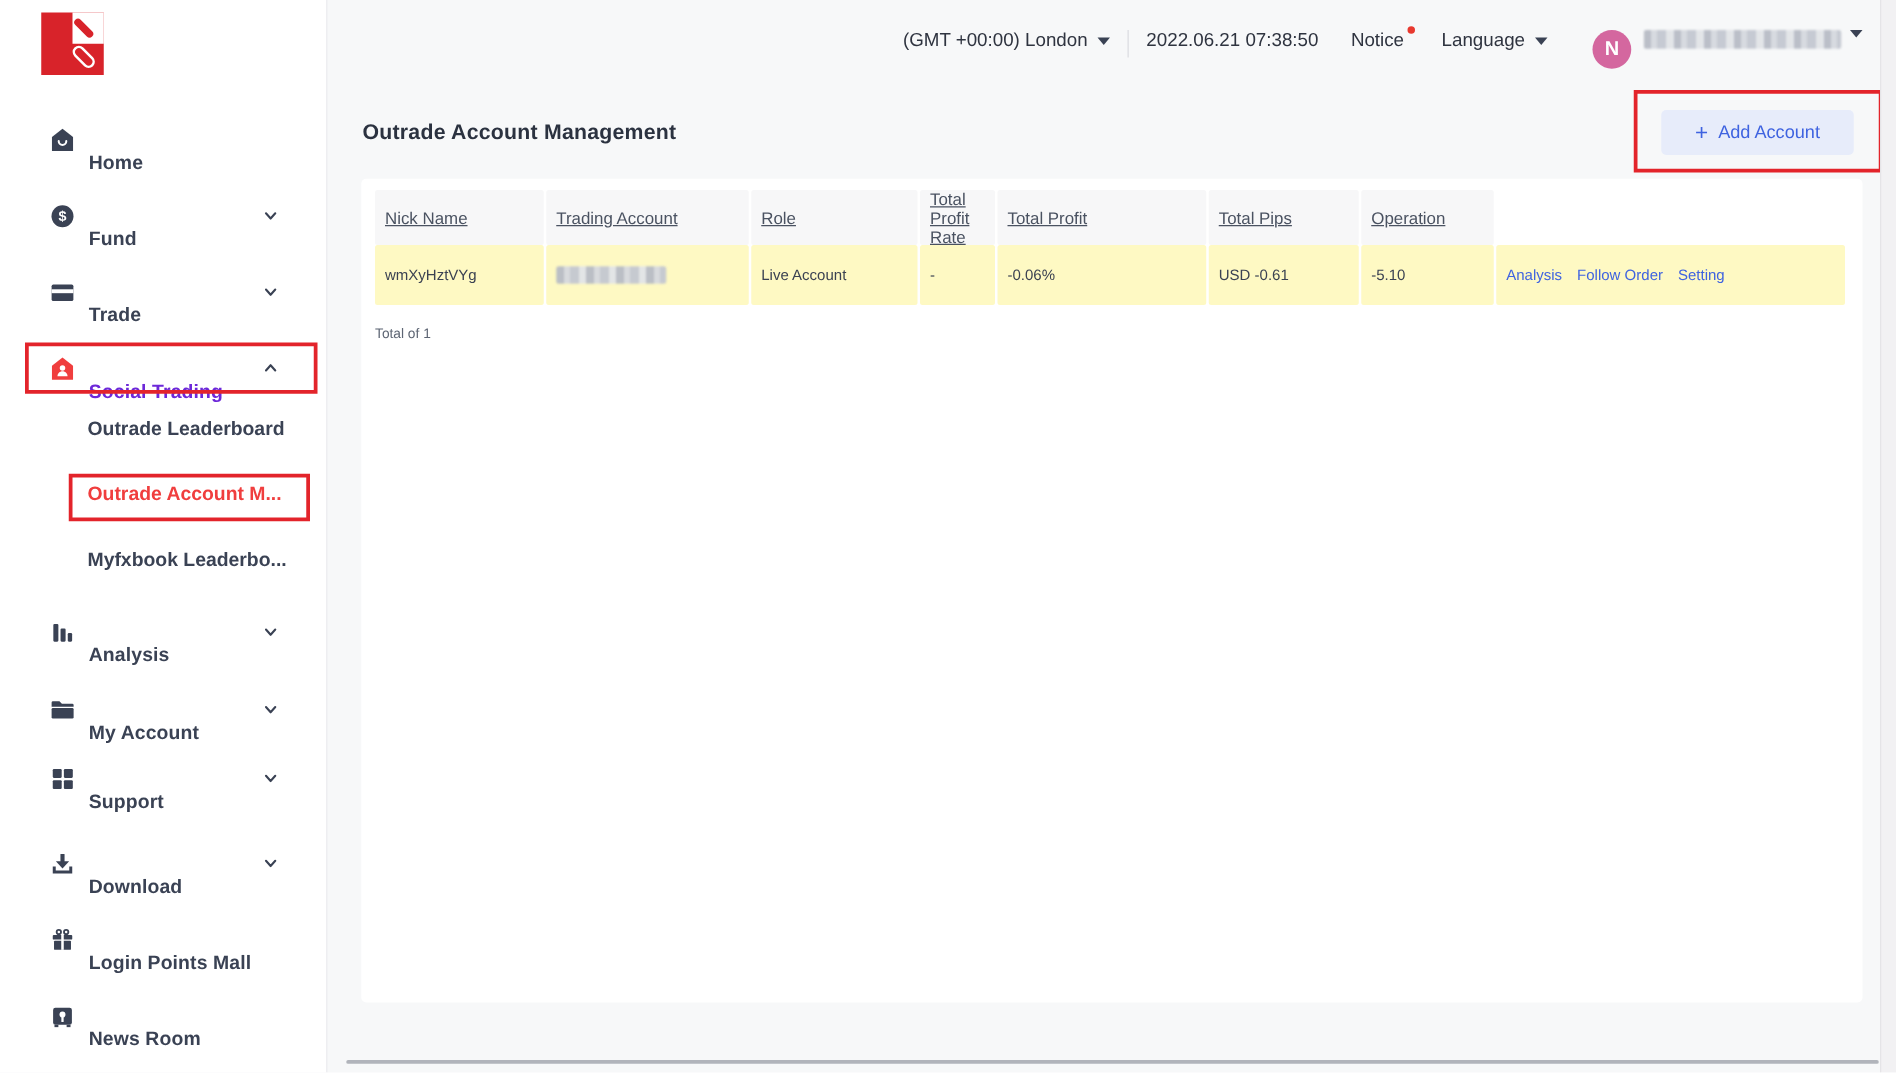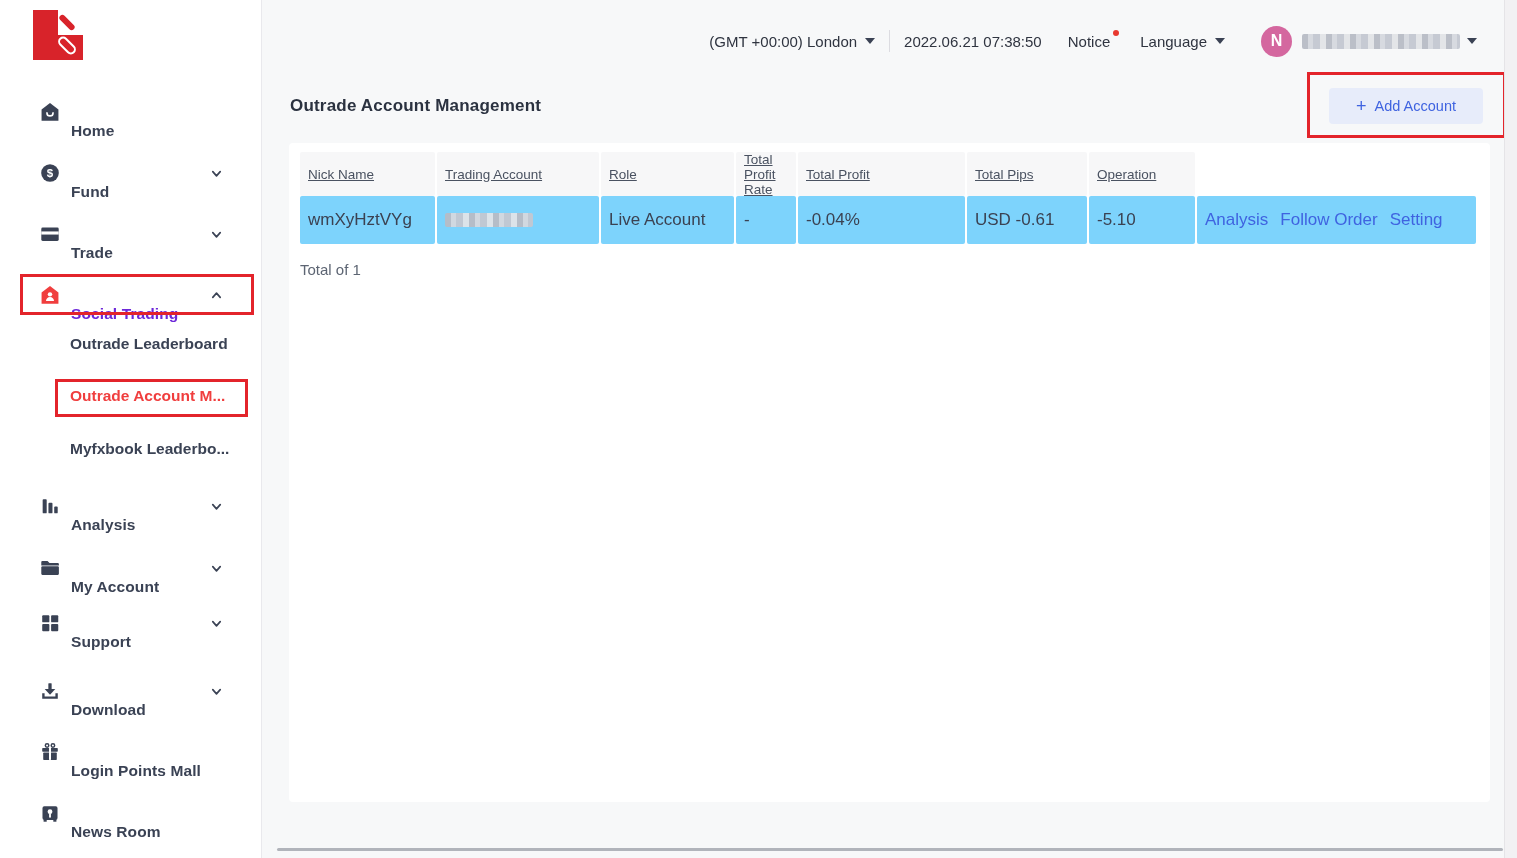--- a/index.html
+++ b/index.html
@@ -38,22 +38,22 @@
   }
   .sub-label { font-size:15.5px; font-weight:700; color:#3a4254; }
   .sub-item.red .sub-label { color:#f03e3e; }
   
   .annot { position:absolute; border:3px solid #e3242b; pointer-events:none; }
   .annot-social { left:20px; top:274px; width:234px; height:41px; }
   .annot-subitem { left:55px; top:379px; width:193px; height:38px; }
   .annot-add { left:1307px; top:72px; width:199px; height:66px; }
   
   .topbar {
-    position:absolute; left:690px; top:24px; right:40px; height:34px;
-    display:flex; align-items:center; justify-content:flex-end;
+    position:absolute; left:690px; top:24px; right:27px; height:34px;
+    display:flex; align-items:flex-start; justify-content:flex-end;
     font-size:15px; color:#2f3440;
   }
   .tz { display:flex; align-items:center; cursor:pointer; margin-right:14px; }
   .caret-down {
     display:inline-block; width:0; height:0; margin-left:8px;
     border-left:5px solid transparent; border-right:5px solid transparent;
     border-top:6px solid #3a4254;
   }
   .vdivider { width:1px; height:22px; background:#dcdce1; margin-right:14px; }
   .datetime { margin-right:26px; }
@@ -99,27 +99,27 @@
   .trow {
     display:grid;
     grid-template-columns:135px 162px 133px 60px 167px 120px 106px 1fr;
     column-gap:2px;
   }
   .thead .cell {
     background:#f7f7f8; height:44px; display:flex; align-items:center;
     padding-left:8px; font-size:13.5px; color:#4a5261; border-radius:2px;text-decoration:underline;
   }
   .tbody .cell {
-    background:#7dd3fc; height:48px; display:flex; align-items:center;
-    padding-left:8px; font-size:17px; color:#3b4252; border-radius:2px;
+    background:#fef9c3; height:48px; display:flex; align-items:center;
+    padding-left:8px; font-size:12px; color:#3b4252; border-radius:2px;
   }
   .acct-chip { width:88px; height:14px; }
   .ops { gap:12px; }
   .op-link { color:#3f63e0; cursor:pointer; text-decoration:none; white-space:nowrap; }
-  .total-line { position:absolute; left:11px; top:118px; font-size:15px; color:#5d6573; }
+  .total-line { position:absolute; left:11px; top:118px; font-size:11px; color:#5d6573; }
   
   .bottom-rule { position:absolute; left:277px; top:848px; width:1226px; height:3px; background:#b1b4bb; border-radius:2px; }
   .vscrollbar {
     position:absolute; right:0; top:0; width:13px; height:858px;
     background:#f2f1f3; border-left:1px solid #e5e4e7;
   }
 </style>
 </head>
 <body>
 
@@ -329,21 +329,21 @@
       <div class="cell">Total Pips</div>
       <div class="cell">Operation</div>
     </div>
     <div class="trow tbody">
       <div class="cell">wmXyHztVYg</div>
       <div class="cell">
         <span class="blur-chip acct-chip"></span>
       </div>
       <div class="cell">Live Account</div>
       <div class="cell">-</div>
-      <div class="cell">-0.04%</div>
+      <div class="cell">-0.06%</div>
       <div class="cell">USD -0.61</div>
       <div class="cell">-5.10</div>
       <div class="cell ops">
         <a class="op-link">Analysis</a>
         <a class="op-link">Follow Order</a>
         <a class="op-link">Setting</a>
       </div>
     </div>
   </div>
   <div class="total-line">Total of 1</div>

